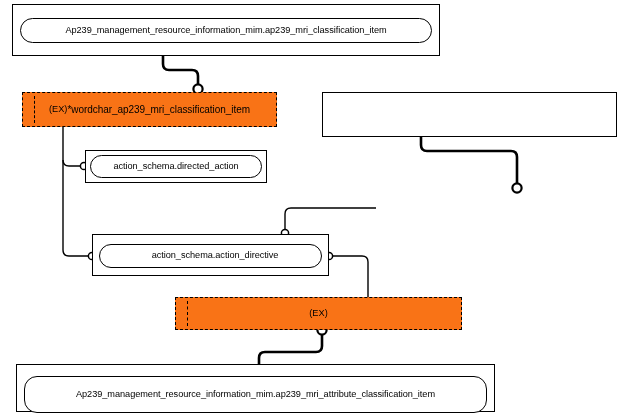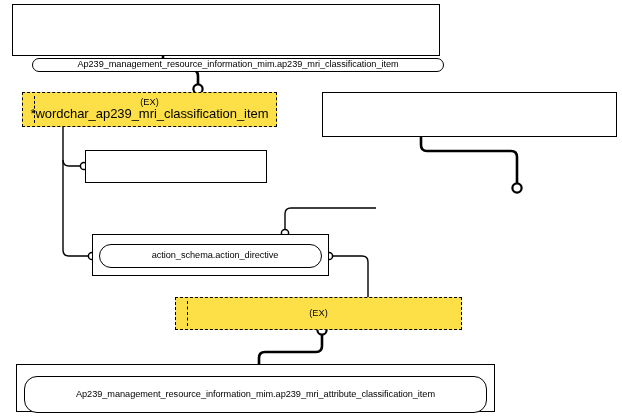--- a/index.html
+++ b/index.html
@@ -48,43 +48,43 @@
     font-size: 9.2px;
     color: #000000;
     letter-spacing: -0.05px;
     line-height: 1;
   }
   
   .dashed-box {
     position: absolute;
     box-sizing: border-box;
     border: 1.5px dashed #000000;
-    background: #fde047;
+    background: #f97316;
     display: flex;
-    flex-direction: column;
+    flex-direction: row;
     align-items: center;
     justify-content: center;
     text-align: right;
     white-space: nowrap;
   }
   .dashed-box .sep {
     position: absolute;
     left: 11px;
     top: 3px;
     bottom: 3px;
     width: 0;
     border-left: 1.5px dashed #000000;
   }
   .ex-tag {
     font-size: 9.2px;
     color: #000000;
     line-height: 1.15;
   }
   .dashed-label {
-    font-size: 13px;
+    font-size: 10px;
     color: #000000;
     line-height: 1.15;
     letter-spacing: -0.05px;
   }
 </style>
 </head>
 <body>
 
 <div id="diagram-root">
 
@@ -116,34 +116,37 @@
     <g fill="#ffffff" stroke="#000000" stroke-width="1.5">
       <circle cx="84" cy="166" r="3.6"></circle>
       <circle cx="92" cy="256" r="3.6"></circle>
       <circle cx="329" cy="256" r="3.6"></circle>
       <circle cx="285" cy="233" r="3.6"></circle>
     </g>
   </svg>
 
   <div class="entity-outer" style="left:12px; top:4px; width:428px; height:52px;">
   </div>
-  <div class="entity-inner" style="left:32px; top:18px; width:412px; height:14px; border-radius:13px;margin-top:40px;">
+  <div class="entity-inner" style="left:20px; top:18px; width:412px; height:25px; border-radius:13px;">
     <span class="entity-label">Ap239_management_resource_information_mim.ap239_mri_classification_item</span>
   </div>
 
   <div class="dashed-box" style="left:22px; top:92px; width:255px; height:35px;">
     <span class="sep"></span>
     <span class="ex-tag">(EX)</span>
     <span class="dashed-label">*wordchar_ap239_mri_classification_item</span>
   </div>
 
   <div class="entity-outer" style="left:322px; top:92px; width:295px; height:45px;">
   </div>
 
   <div class="entity-outer" style="left:85px; top:150px; width:182px; height:33px;">
+  </div>
+  <div class="entity-inner" style="left:90px; top:155px; width:172px; height:23px; border-radius:12px;">
+    <span class="entity-label">action_schema.directed_action</span>
   </div>
 
 
   <div class="entity-outer" style="left:92px; top:234px; width:237px; height:42px;">
   </div>
   <div class="entity-inner" style="left:99px; top:244px; width:223px; height:24px; border-radius:12px;padding-left:9px;">
     <span class="entity-label">action_schema.action_directive</span>
   </div>
 
   <div class="dashed-box" style="left:175px; top:297px; width:287px; height:33px;">

